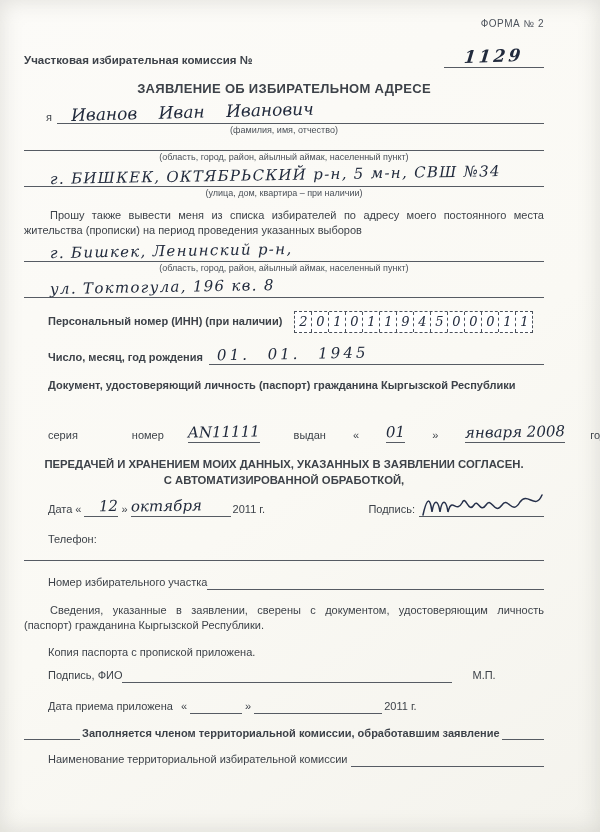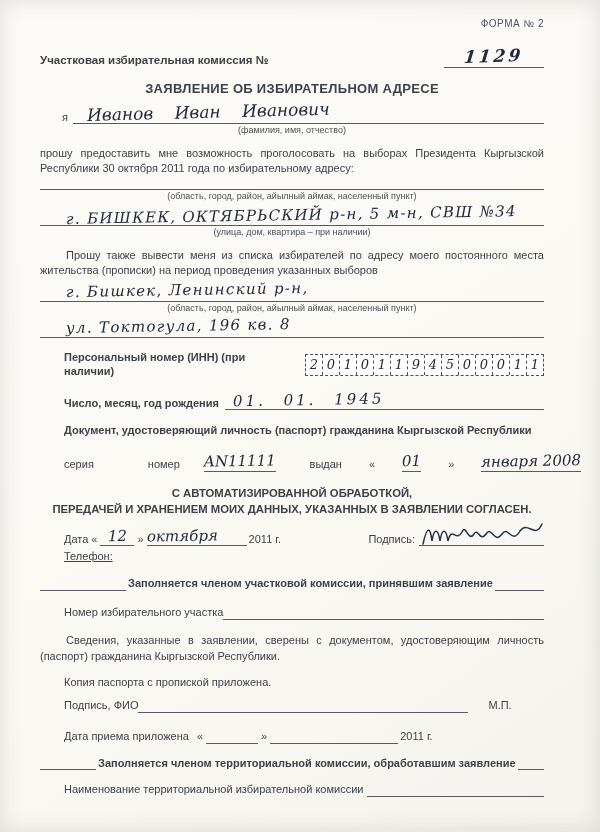--- a/index.html
+++ b/index.html
@@ -3,21 +3,21 @@
 <meta charset="utf-8">
 <style>
   html,body{margin:0;padding:0;background:#d8d8d4;}
   .page{
     width:600px;height:832px;position:relative;overflow:hidden;
     background:linear-gradient(145deg,#fcfbf8 0%,#faf9f4 55%,#f4f3ed 100%);
     box-shadow:inset 0 0 22px rgba(120,118,110,.22);
     font-family:"Liberation Sans",sans-serif;
     color:#3d4249;font-size:11px;line-height:1.25;
   }
-  .content{padding:18px 56px 0 40px;}
+  .content{padding:18px 56px 0 24px;}
   .rule{border-bottom:1px solid #565b63;}
   .grow{flex:1;}
   .row{display:flex;align-items:flex-end;}
   .ind{margin-left:24px;}
   .hw{
     font-family:"DejaVu Serif",serif;font-style:italic;color:#222b3d;
     display:inline-block;transform:rotate(-1deg);white-space:nowrap;
   }
   .hdr-formno{text-align:right;font-size:10px;color:#4c525b;letter-spacing:.5px;}
   .commission-row{display:flex;justify-content:space-between;align-items:flex-end;margin-top:15px;font-weight:bold;font-size:11.5px;}
@@ -36,30 +36,30 @@
   .inn-row{display:flex;align-items:center;margin-top:13px;}
   .inn-label{font-weight:bold;}
   .inn-boxes{display:flex;margin-left:12px;border:1.5px dashed #4a505a;background:#fff;}
   .inn-cell{width:16px;height:20px;display:flex;align-items:center;justify-content:center;border-left:1.5px dashed #4a505a;}
   .inn-cell:first-child{border-left:none;}
   .inn-cell .hw{font-size:13px;transform:none;}
   .birth-row{margin-top:12px;}
   .birth-row .lbl{font-weight:bold;margin-right:6px;}
   .birth-row .hw{font-size:15px;letter-spacing:3px;padding-left:8px;word-spacing:10px;}
   .passport-intro{margin-top:14px;font-weight:bold;}
-  .seriya-row{margin-top:14px;gap:24px;}
+  .seriya-row{margin-top:30px;gap:24px;}
   .seriya-row .rule{}
   .seriya-row .hw{font-size:15px;}
   .q{margin:0 3px;}
   .consent{text-align:center;font-weight:bold;margin-top:13px;font-size:11.3px;line-height:1.45;}
   .date-row{margin-top:9px;}
   .date-row .hw{font-size:15px;}
   .sig-rule{width:125px;position:relative;height:16px;}
   .sig-rule svg{position:absolute;left:0;bottom:-3px;}
-  .phone-row{margin-top:4px;text-decoration:underline;}
+  .phone-row{margin-top:16px;}
   .phone-row .hw{font-size:16px;word-spacing:12px;padding-left:10px;}
   .divider{display:flex;align-items:flex-end;margin-top:13px;font-weight:bold;}
   .divider .txt{margin:0 2px;}
   .precinct-row{margin-top:15px;}
   .verified{margin-top:13px;line-height:1.45;text-indent:26px;text-align:justify;}
   .copy-note{margin-top:12px;}
   .signfio-row{margin-top:9px;}
   .stamp{margin-left:20px;}
   .accept-row{margin-top:17px;}
   .mid-rule-s{width:52px;}
@@ -81,21 +81,20 @@
     </div>
 
     <div class="title">ЗАЯВЛЕНИЕ ОБ ИЗБИРАТЕЛЬНОМ АДРЕСЕ</div>
 
     <div class="row name-row">
       <span class="prefix">я</span>
       <span class="rule grow"><span class="hw">Иванов  Иван  Иванович</span></span>
     </div>
     <div class="hint">(фамилия, имя, отчество)</div>
 
-    <div class="para">прошу предоставить мне возможность проголосовать на выборах Президента Кыргызской Республики 30 октября 2011 года по избирательному адресу:</div>
 
     <div class="rule blank-rule"></div>
     <div class="hint">(область, город, район, айылный аймак, населенный пункт)</div>
     <div class="rule hw-line"><span class="hw">г. БИШКЕК, ОКТЯБРЬСКИЙ р-н, 5 м-н, СВШ №34</span></div>
     <div class="hint">(улица, дом, квартира – при наличии)</div>
 
     <div class="para indent">Прошу также вывести меня из списка избирателей по адресу моего постоянного места жительства (прописки) на период проведения указанных выборов</div>
 
     <div class="rule hw-line"><span class="hw">г. Бишкек, Ленинский р-н,</span></div>
     <div class="hint">(область, город, район, айылный аймак, населенный пункт)</div>
@@ -163,47 +162,46 @@
       <span class="rule" style="width:100px;"><span class="hw">AN11111</span></span>
       <span style="margin-left:10px;">выдан</span>
       <span class="q">«</span>
       <span class="rule" style="width:44px;"><span class="hw">01</span></span>
       <span class="q">»</span>
       <span class="rule grow"><span class="hw">января 2008</span></span>
       <span style="margin-left:1px;">года.</span>
     </div>
 
     <div class="consent">
+      <div>ПЕРЕДАЧЕЙ И ХРАНЕНИЕМ МОИХ ДАННЫХ, УКАЗАННЫХ В ЗАЯВЛЕНИИ СОГЛАСЕН.</div>
       <div>С АВТОМАТИЗИРОВАННОЙ ОБРАБОТКОЙ,</div>
-      <div>ПЕРЕДАЧЕЙ И ХРАНЕНИЕМ МОИХ ДАННЫХ, УКАЗАННЫХ В ЗАЯВЛЕНИИ СОГЛАСЕН.</div>
     </div>
 
     <div class="row date-row ind">
       <span>Дата</span>
       <span class="q">«</span>
-      <span class="rule" style="width:34px;text-align:center;"><span class="hw">12</span></span>
+      <span class="rule" style="width:34px;text-align:right;"><span class="hw">12</span></span>
       <span class="q">»</span>
       <span class="rule" style="width:100px;"><span class="hw">октября</span></span>
       <span class="year">2011 г.</span>
       <span class="grow"></span>
       <span>Подпись:</span>
       <span class="rule sig-rule" style="margin-left:4px;">
         <svg width="125" height="28" viewBox="0 0 125 28">
           <path d="M4 24 C8 6 11 6 13 21 C15 8 19 8 21 21 C23 8 27 8 29 21 C33 5 37 23 43 12 C47 3 49 23 55 14 C59 7 61 23 67 14 C73 5 75 25 83 14 C89 5 93 25 101 11 C109 0 116 20 123 4" stroke="#26304a" stroke-width="1.5" fill="none" stroke-linecap="round"></path>
         </svg>
       </span>
     </div>
 
     <div class="row phone-row ind">
       <span>Телефон:</span>
     </div>
 
     <div class="divider">
       <span class="rule" style="width:86px;"></span>
-      <span class="txt">Заполняется членом участковой комиссии, принявшим заявление</span>
       <span class="rule grow"></span>
     </div>
 
     <div class="row precinct-row ind">
       <span>Номер избирательного участка</span>
       <span class="rule grow"></span>
     </div>
 
     <div class="verified">Сведения, указанные в заявлении, сверены с документом, удостоверяющим личность (паспорт) гражданина Кыргызской Республики.</div>
 

